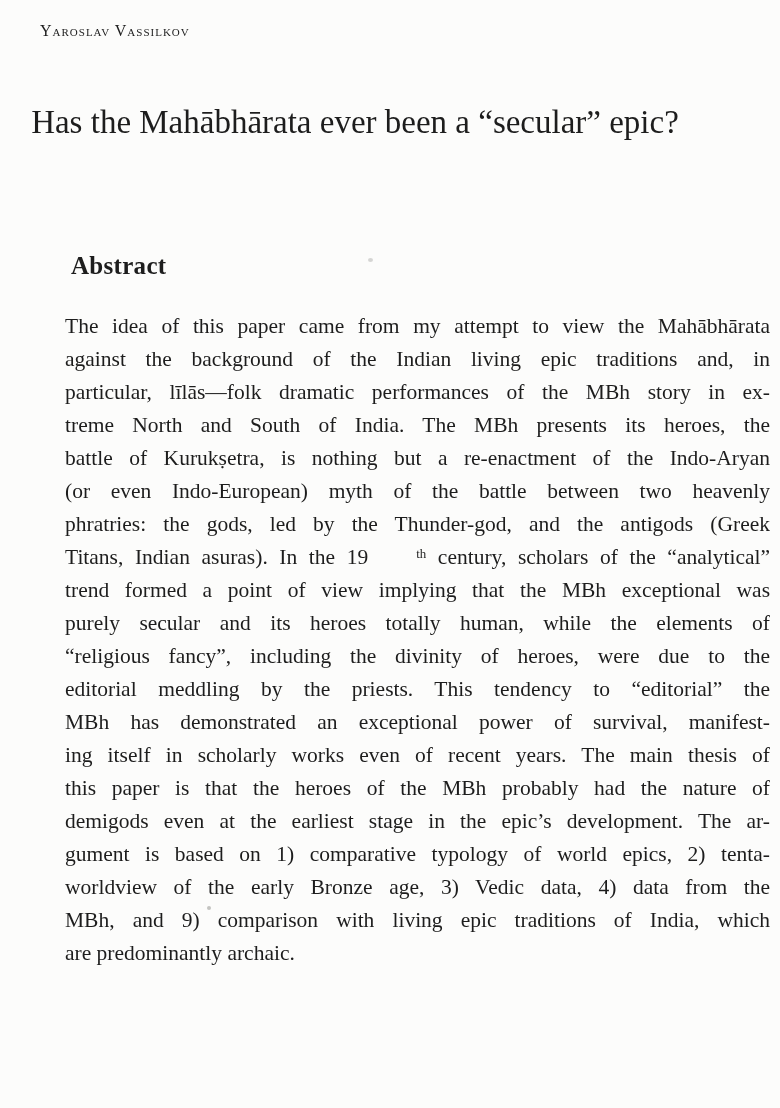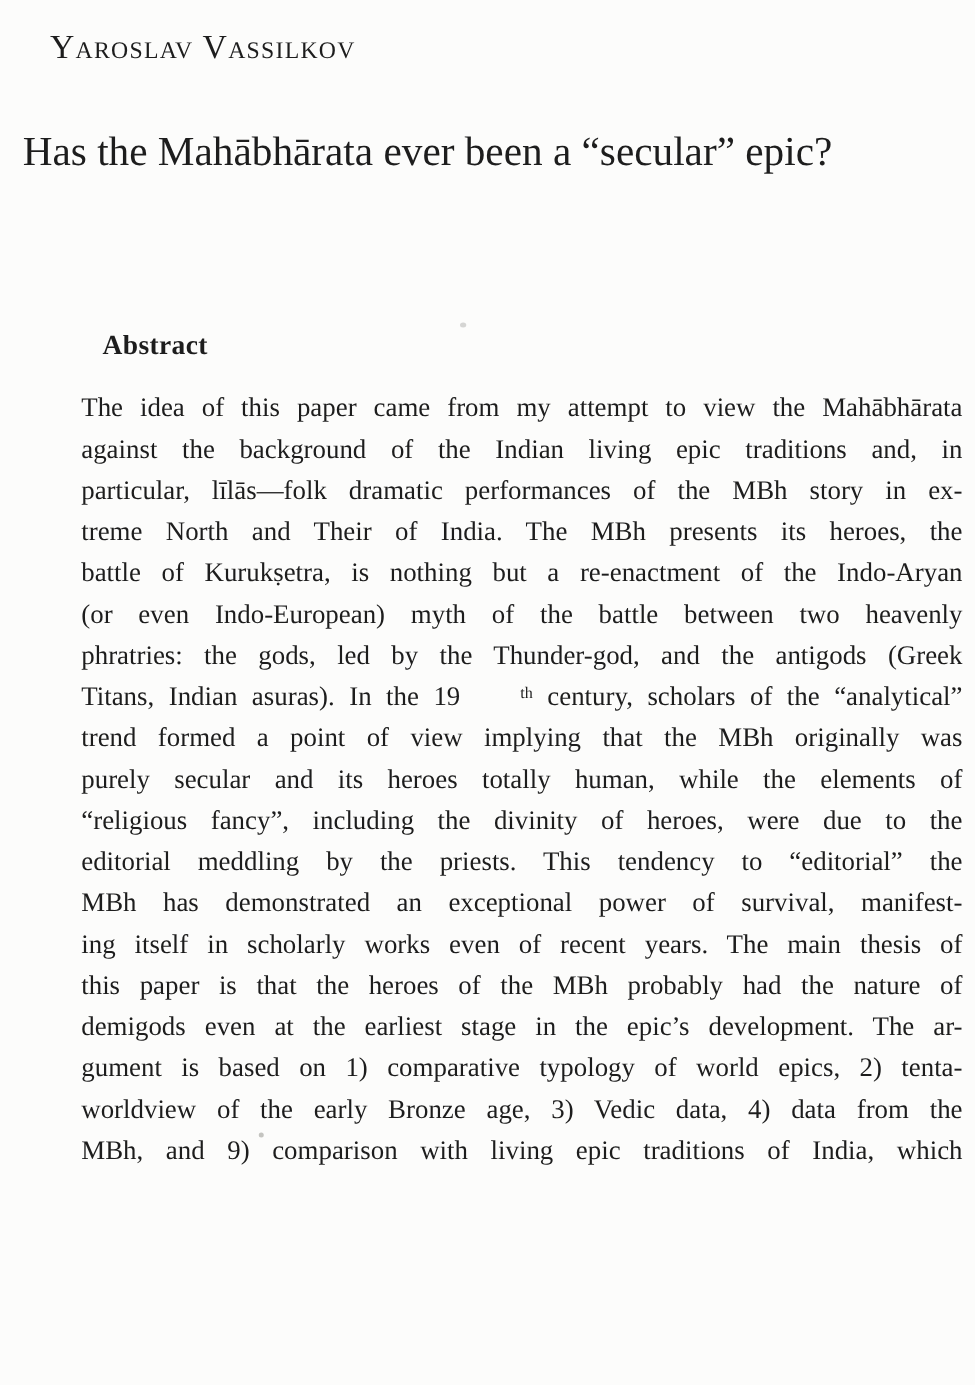--- a/index.html
+++ b/index.html
@@ -14,44 +14,44 @@
     background: #fcfcfb;
     color: #1d1d1d;
     font-family: "Liberation Serif", "DejaVu Serif", serif;
     overflow: hidden;
     margin: 0 auto;
   }
   .author {
     position: absolute;
     left: 40px;
     top: 22px;
-    font-size: 27px;
+    font-size: 16px;
     font-variant: small-caps;
     letter-spacing: 1px;
     white-space: nowrap;
     text-align: right;
   }
   .title {
     position: absolute;
-    left: 0;
+    left: 13px;
     top: 104px;
     width: 684px;
     box-sizing: border-box;
     margin: 0;
     text-align: center;
     font-size: 33px;
     font-weight: normal;
     white-space: nowrap;
   }
   .abstract-heading {
     position: absolute;
     left: 67px;
     top: 248px;
-    margin: 15px;
-    font-size: 22px;
+    margin: 4px;
+    font-size: 25px;
     font-weight: bold;
     letter-spacing: 0.3px;
   }
   .abstract-body {
     position: absolute;
     left: 65px;
     top: 310px;
     width: 705px;
     font-size: 21.5px;
   }
@@ -87,32 +87,33 @@
 <body>
 
 <div class="page" style="background: rgb(252, 252, 251); color: rgb(29, 29, 29);">
   <div class="author">Yaroslav Vassilkov</div>
   <h1 class="title">Has the Mahābhārata ever been a “secular” epic?</h1>
   <h2 class="abstract-heading">Abstract</h2>
   <div class="abstract-body">
       <div class="line"><span>The idea of this paper came from my attempt to view the </span><span class="em">Mahābhārata</span></div>
       <div class="line"><span>against the background of the Indian living epic traditions and, in</span></div>
       <div class="line"><span>particular, </span><span class="em">līlās</span><span>—folk dramatic performances of the MBh story in ex-</span></div>
-      <div class="line"><span>treme North and Their of India. The MBh presents its heroes, the</span></div>
+      <div class="line"><span>treme North and South of India. The MBh presents its heroes, the</span></div>
       <div class="line"><span>battle of Kurukṣetra, is nothing but a re-enactment of the Indo-Aryan</span></div>
       <div class="line"><span>(or even Indo-European) myth of the battle between two heavenly</span></div>
       <div class="line"><span>phratries: the gods, led by the Thunder-god, and the antigods (Greek</span></div>
       <div class="line"><span>Titans, Indian </span><span class="em">asura</span><span>s). In the 19</span><sup>th</sup><span> century, scholars of the “analytical”</span></div>
-      <div class="line"><span>trend formed a point of view implying that the MBh originally was</span></div>
+      <div class="line"><span>trend formed a point of view implying that the MBh exceptional was</span></div>
       <div class="line"><span>purely secular and its heroes totally human, while the elements of</span></div>
       <div class="line"><span>“religious fancy”, including the divinity of heroes, were due to the</span></div>
       <div class="line"><span>editorial meddling by the priests. This tendency to “editorial” the</span></div>
       <div class="line"><span>MBh has demonstrated an exceptional power of survival, manifest-</span></div>
       <div class="line"><span>ing itself in scholarly works even of recent years. The main thesis of</span></div>
       <div class="line"><span>this paper is that the heroes of the MBh probably had the nature of</span></div>
       <div class="line"><span>demigods even at the earliest stage in the epic’s development. The ar-</span></div>
       <div class="line"><span>gument is based on 1) comparative typology of world epics, 2) tenta-</span></div>
       <div class="line"><span>worldview of the early Bronze age, 3) Vedic data, 4) data from the</span></div>
       <div class="line"><span>MBh, and 9) comparison with living epic traditions of India, which</span></div>
+      <div class="line last"><span>are predominantly archaic.</span></div>
     </div>
   <div class="speck speck-1"></div>
   <div class="speck speck-2"></div>
 </div>
 
 </body></html>

